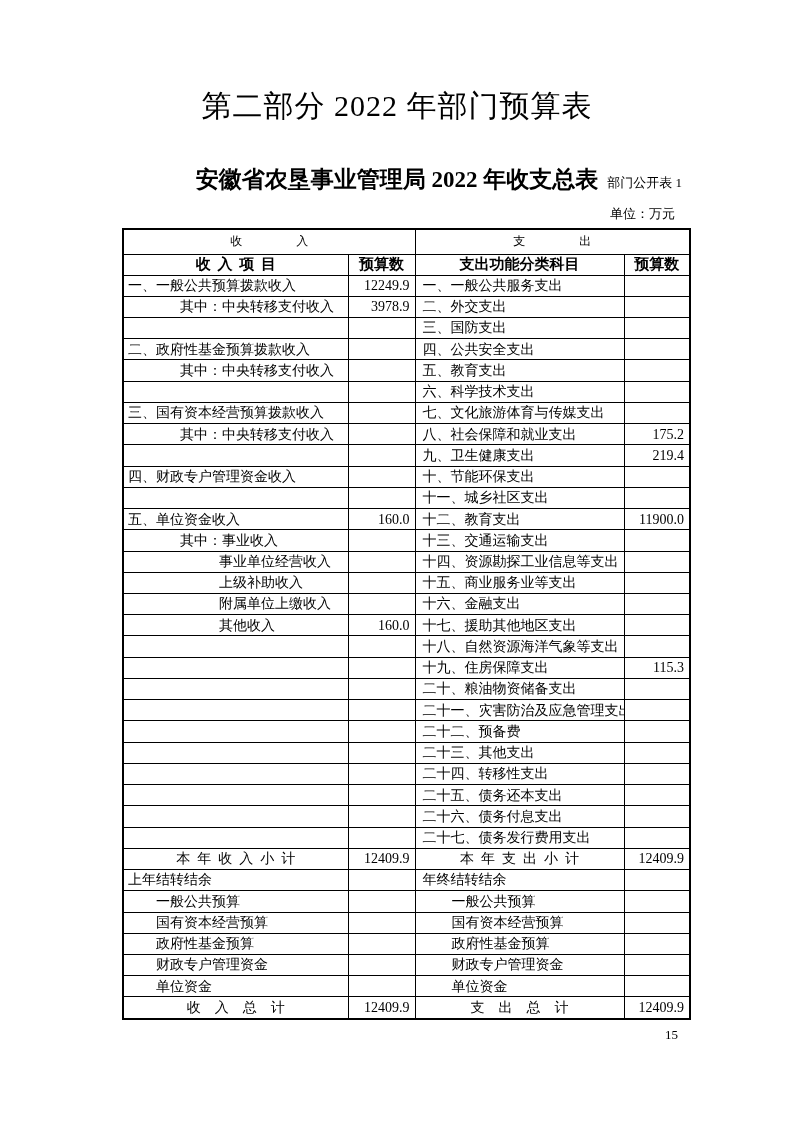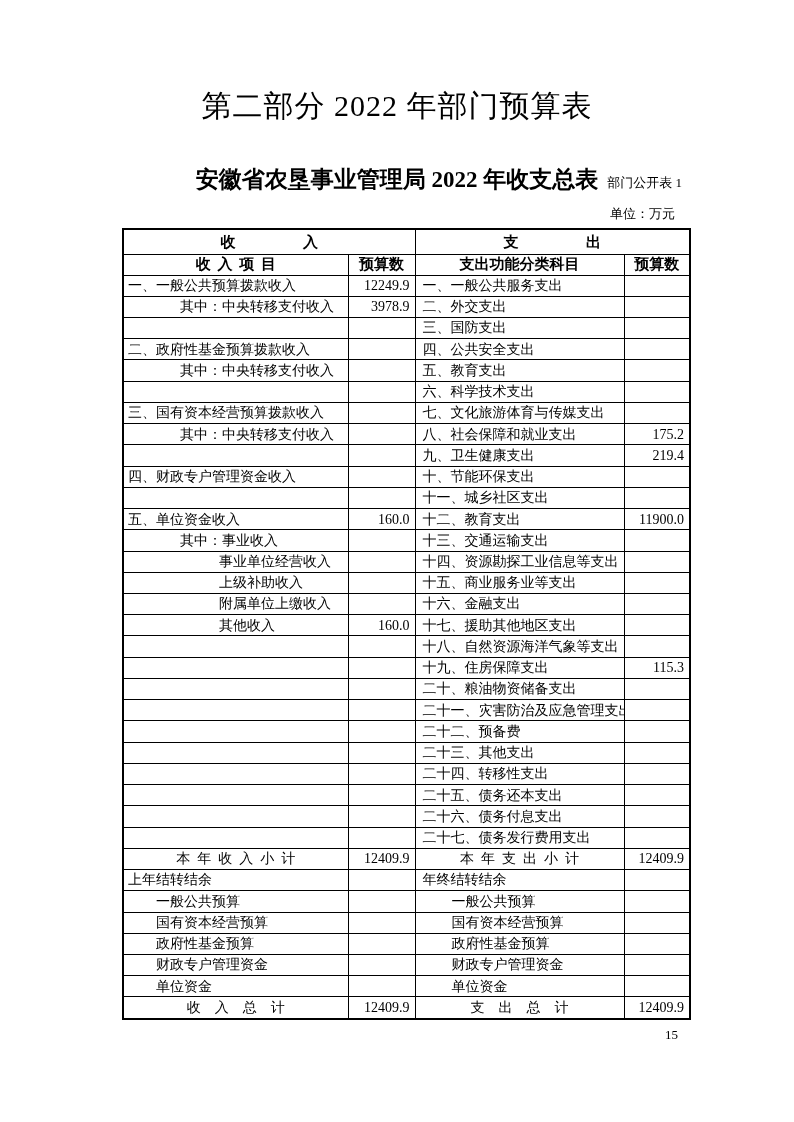--- a/index.html
+++ b/index.html
@@ -38,21 +38,21 @@
     border:2px solid #000;
   }
   .budget th, .budget td {
     border:1px solid #000;
     font-size:14px; line-height:1.1;
     padding:0;
     overflow:hidden; white-space:nowrap;
     font-weight:400;
   }
   .budget thead tr.group th {
-    height:25px; font-size:15px; font-weight:700;
+    height:25px; font-size:12px; font-weight:400;
     text-align:center; white-space:pre;
   }
   .budget thead tr.cols th {
     height:21px; font-size:15px; font-weight:700;
     text-align:center; word-spacing:3px;margin-left:24px;
   }
   .budget td.item { text-align:left; padding-left:4px; }
   .budget td.item.rcol { padding-left:7px; }
   .budget td.item.ind1 { padding-left:56px; }
   .budget td.item.ind2 { padding-left:95px; }

